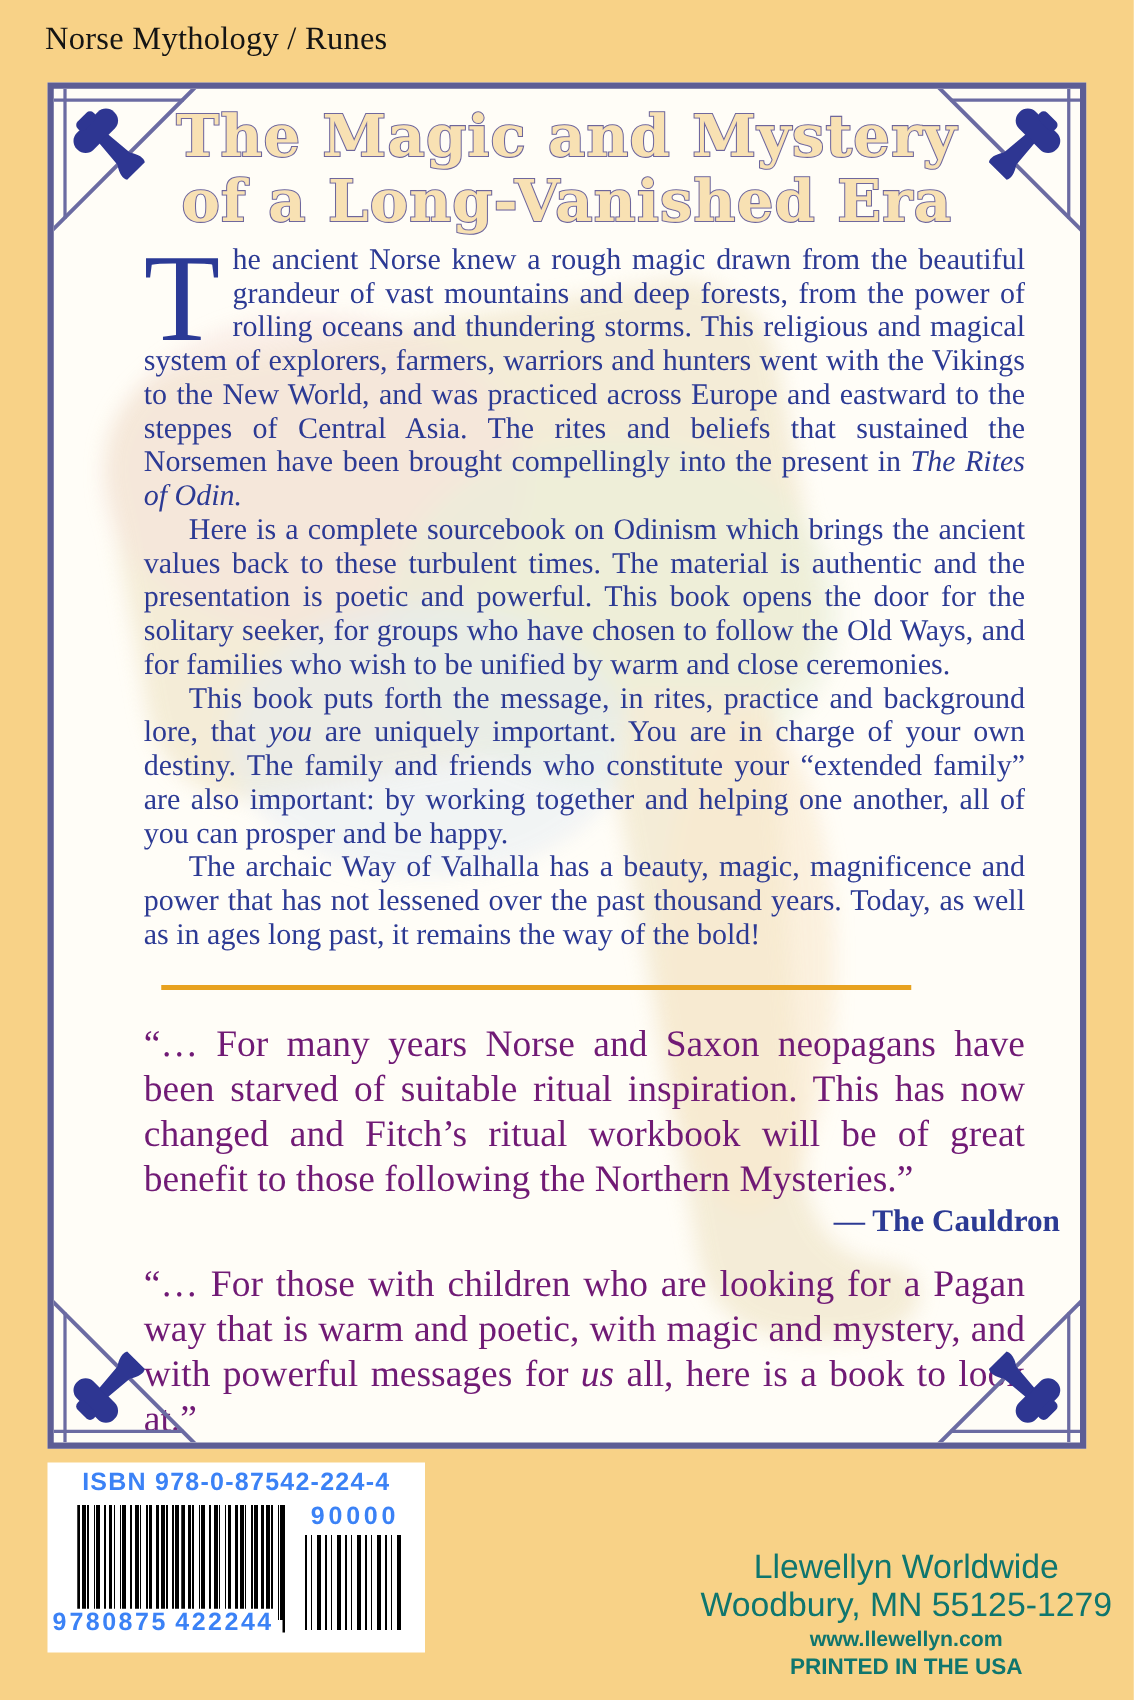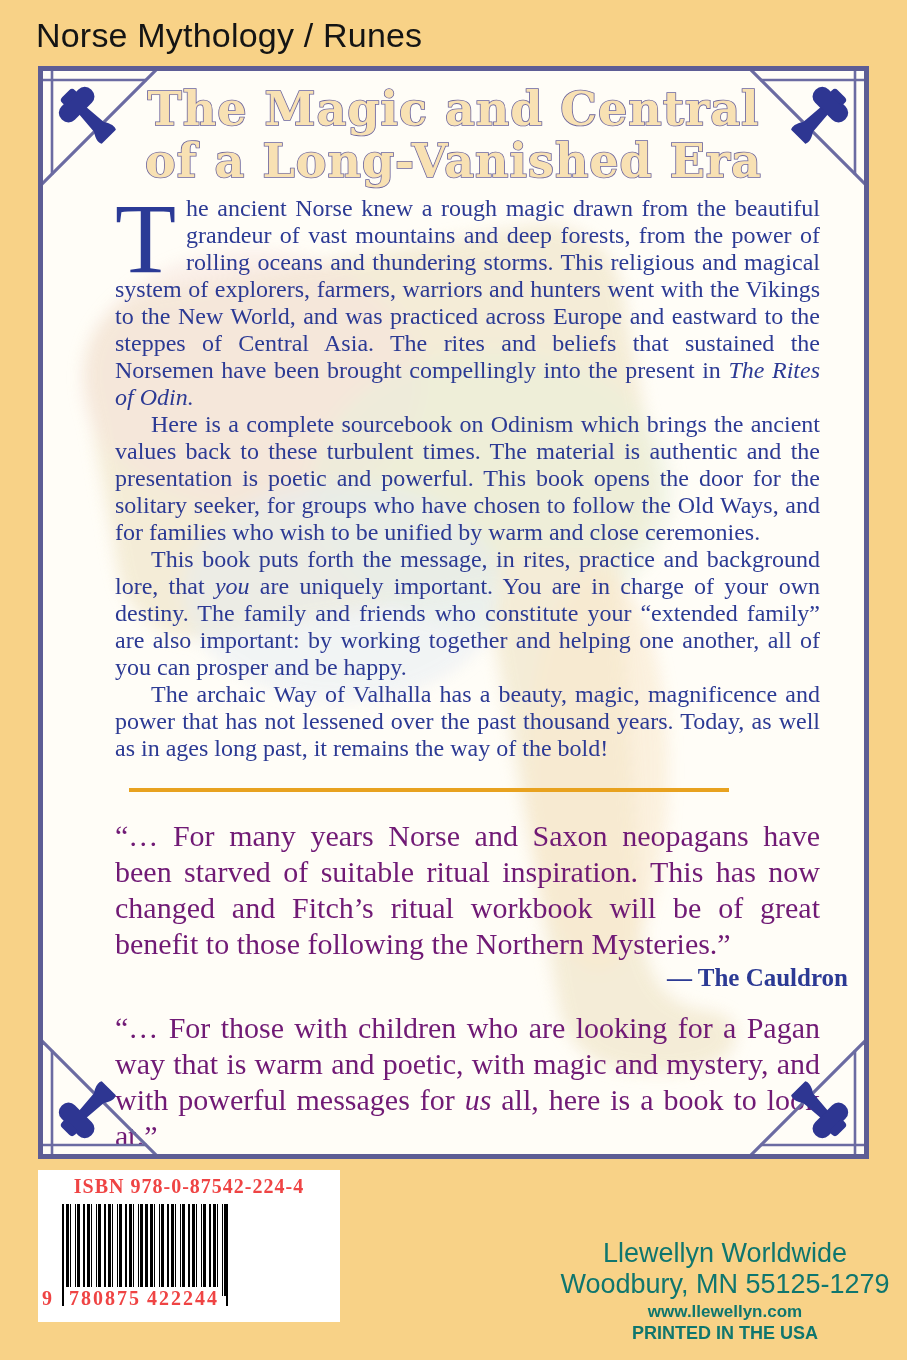--- a/index.html
+++ b/index.html
@@ -7,22 +7,22 @@
   body {
     position:relative;
     background:#f8d287;
     font-family:"Liberation Serif", serif;
     overflow:hidden;
   }
 
   
   .category-label {
     position:absolute; left:36px; top:16px;
-    font-family:Liberation Sans, sans-serif;
-    font-size:34px; color:#141414; letter-spacing:.2px;
+    font-family:Liberation Serif, serif;
+    font-size:26px; color:#141414; letter-spacing:.2px;
   }
 
   
   .panel {
     position:absolute; left:38px; top:66px;
     width:831px; height:1093px;
     background:#fffdf7;
     border:5px solid #5d5d95;
   }
   .watermark {
@@ -80,21 +80,21 @@
     text-align:right; padding-right:16px; margin-top:2px;
     font-weight:bold; 
     font-size:25px; color:#2c3a94;
   }
 
   
   .barcode-box {
     position:absolute; left:38px; top:1170px;
     width:302px; height:152px; background:#ffffff;
   }
-  .mono { font-family:Liberation Serif, serif; font-weight:bold; color:#ef4444; }
+  .mono { font-family:Liberation Sans, sans-serif; font-weight:bold; color:#3b82f6; }
   .isbn-label {
     margin-top:5px; text-align:center;
     font-size:20px; letter-spacing:1px;
   }
   .barcode-row { display:flex; margin:4px 8px 0 24px; }
   .ean { position:relative; width:166px; height:106px; }
   .ean-bars {
     position:absolute; left:0; right:0; top:2px; bottom:12px;
     background:repeating-linear-gradient(90deg,
       #000 0 2px, #fff 2px 4px,
@@ -177,21 +177,21 @@
         <use href="#cornerart"></use>
       </svg>
     <svg class="corner bl" viewBox="0 0 130 130">
         <use href="#cornerart"></use>
       </svg>
     <svg class="corner br" viewBox="0 0 130 130">
         <use href="#cornerart"></use>
       </svg>
 
     <div class="title">
-      <div>The Magic and Central</div>
+      <div>The Magic and Mystery</div>
       <div>of a Long-Vanished Era</div>
     </div>
 
     <div class="bodytext">
       <p><span class="dropcap">T</span><span><span>he ancient Norse knew a rough magic drawn from the beautiful grandeur of vast mountains and deep forests, from the power of rolling oceans and thundering storms. This religious and magical system of explorers, farmers, warriors and hunters went with the Vikings to the New World, and was practiced across Europe and eastward to the steppes of Central Asia. The rites and beliefs that sustained the Norsemen have been brought compellingly into the present in </span><i>The Rites of Odin.</i></span></p>
       <p class="indent"><span><span>Here is a complete sourcebook on Odinism which brings the ancient values back to these turbulent times. The material is authentic and the presentation is poetic and powerful. This book opens the door for the solitary seeker, for groups who have chosen to follow the Old Ways, and for families who wish to be unified by warm and close ceremonies.</span></span></p>
       <p class="indent"><span><span>This book puts forth the message, in rites, practice and background lore, that </span><i>you</i><span> are uniquely important. You are in charge of your own destiny. The family and friends who constitute your “extended family” are also important: by working together and helping one another, all of you can prosper and be happy.</span></span></p>
       <p class="indent"><span><span>The archaic Way of Valhalla has a beauty, magic, magnificence and power that has not lessened over the past thousand years. Today, as well as in ages long past, it remains the way of the bold!</span></span></p>
     </div>
 
@@ -213,20 +213,24 @@
       <div class="ean-bars"></div>
       <div class="guard g-left"></div>
       <div class="guard g-mid"></div>
       <div class="guard g-right"></div>
       <div class="ean-first mono">9</div>
       <div class="ean-digits mono">
         <span>780875</span>
         <span>422244</span>
       </div>
     </div>
+    <div class="supp">
+      <div class="supp-label mono">90000</div>
+      <div class="supp-bars"></div>
+    </div>
   </div>
 </div>
 
 <div class="publisher">
   <div class="pub-l1">Llewellyn Worldwide</div>
   <div class="pub-l2">Woodbury, MN 55125-1279</div>
   <div class="pub-l3">www.llewellyn.com</div>
   <div class="pub-l4">PRINTED IN THE USA</div>
 </div>
 

